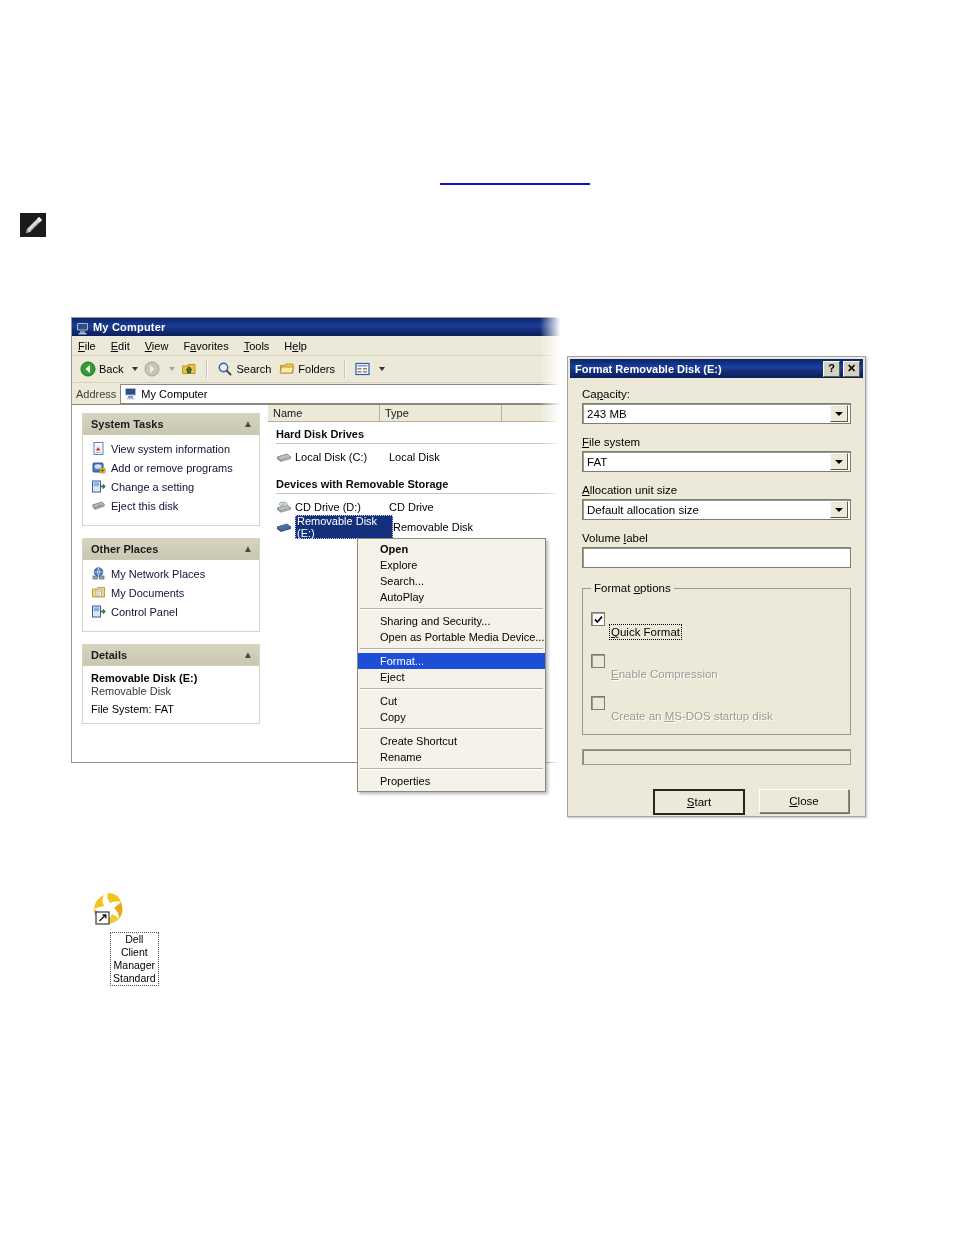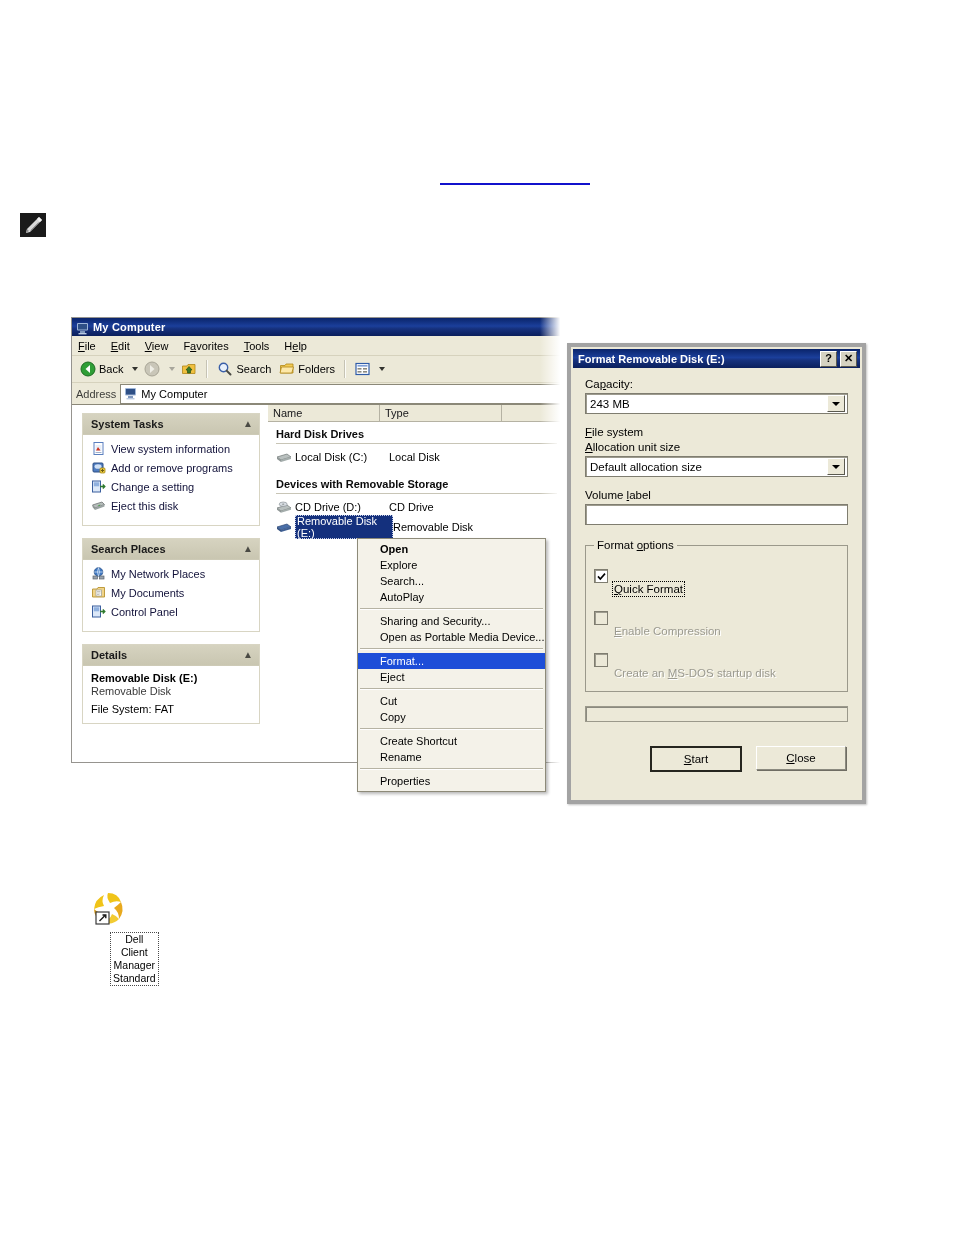--- a/index.html
+++ b/index.html
@@ -97,22 +97,22 @@
     border:1px solid #8d8a79;box-shadow:2px 2px 3px rgba(0,0,0,.28);
     padding:2px 0;z-index:8;box-sizing:border-box;
   }
   .mitem{height:16px;display:flex;align-items:center;padding-left:22px;font-size:11px;color:#000;}
   .mitem.bold{font-weight:bold;}
   .mitem.hl{background:#1d4ed8;color:#ffffff;}
   .msep{height:1px;background:#b6b3a3;margin:3px 2px 3px 2px;border-bottom:1px solid #ffffff;}
 
   
   #dialog{
-    left:567px;top:343px;width:299px;height:461px;
-    background:#ece9d8;border:4px solid #a3a3a3;box-sizing:border-box;z-index:9;
+    left:567px;top:356px;width:299px;height:461px;
+    background:#ece9d8;border:1px solid #a3a3a3;box-sizing:border-box;z-index:9;
     box-shadow:1px 1px 2px rgba(0,0,0,.25);
   }
   #dlg-title{
     height:19px;margin:2px 2px 0 2px;
     background:linear-gradient(to bottom,#0a246a 0%,#1b3f9b 45%,#16317d 60%,#0a1f5c 100%);
     display:flex;align-items:center;padding-left:5px;
   }
   #dlg-title .dt-text{color:#fff;font-size:11px;font-weight:bold;flex:1;}
   .sysbtn{width:15px;height:14px;background:#d5d2c2;border:1px solid #fff;
           border-right-color:#5a594f;border-bottom-color:#5a594f;
@@ -334,21 +334,21 @@
                 <path d="M6.5 7.5 L9.5 6.5 L8.5 8 Z" fill="#3c9c3c"></path>
               </svg>
             </span>
             <span class="tlab">Eject this disk</span>
           </div>
         </div>
       </div>
 
       <div class="panel">
         <div class="panel-head">
-          <span>Search Places</span>
+          <span>Other Places</span>
           <span class="chev">▲</span>
         </div>
         <div class="panel-body">
           <div class="task">
             <span class="tico">
               <svg width="15" height="15" viewBox="0 0 15 15">
                 <circle cx="7.5" cy="6" r="4.3" fill="#3f77c0" stroke="#27508a" stroke-width=".8"></circle>
                 <path d="M3.2 6 L11.8 6 M7.5 1.7 Q9.6 6 7.5 10.3 Q5.4 6 7.5 1.7" stroke="#cfe2f7" stroke-width=".8" fill="none"></path>
                 <rect x="2" y="10" width="4.5" height="3" fill="#9aa3ad" stroke="#5c636b" stroke-width=".7"></rect>
                 <rect x="8.5" y="10" width="4.5" height="3" fill="#9aa3ad" stroke="#5c636b" stroke-width=".7"></rect>
@@ -477,20 +477,26 @@
   <div id="dlg-body">
     <div class="flabel">Ca<u>p</u>acity:</div>
     <div class="combo">
       <span class="ctext">243 MB</span>
       <span class="cbtn">
           <span class="arr"></span>
         </span>
     </div>
 
     <div class="flabel"><u>F</u>ile system</div>
+    <div class="combo">
+      <span class="ctext">FAT</span>
+      <span class="cbtn">
+          <span class="arr"></span>
+        </span>
+    </div>
 
     <div class="flabel"><u>A</u>llocation unit size</div>
     <div class="combo">
       <span class="ctext">Default allocation size</span>
       <span class="cbtn">
           <span class="arr"></span>
         </span>
     </div>
 
     <div class="flabel">Volume <u>l</u>abel</div>

